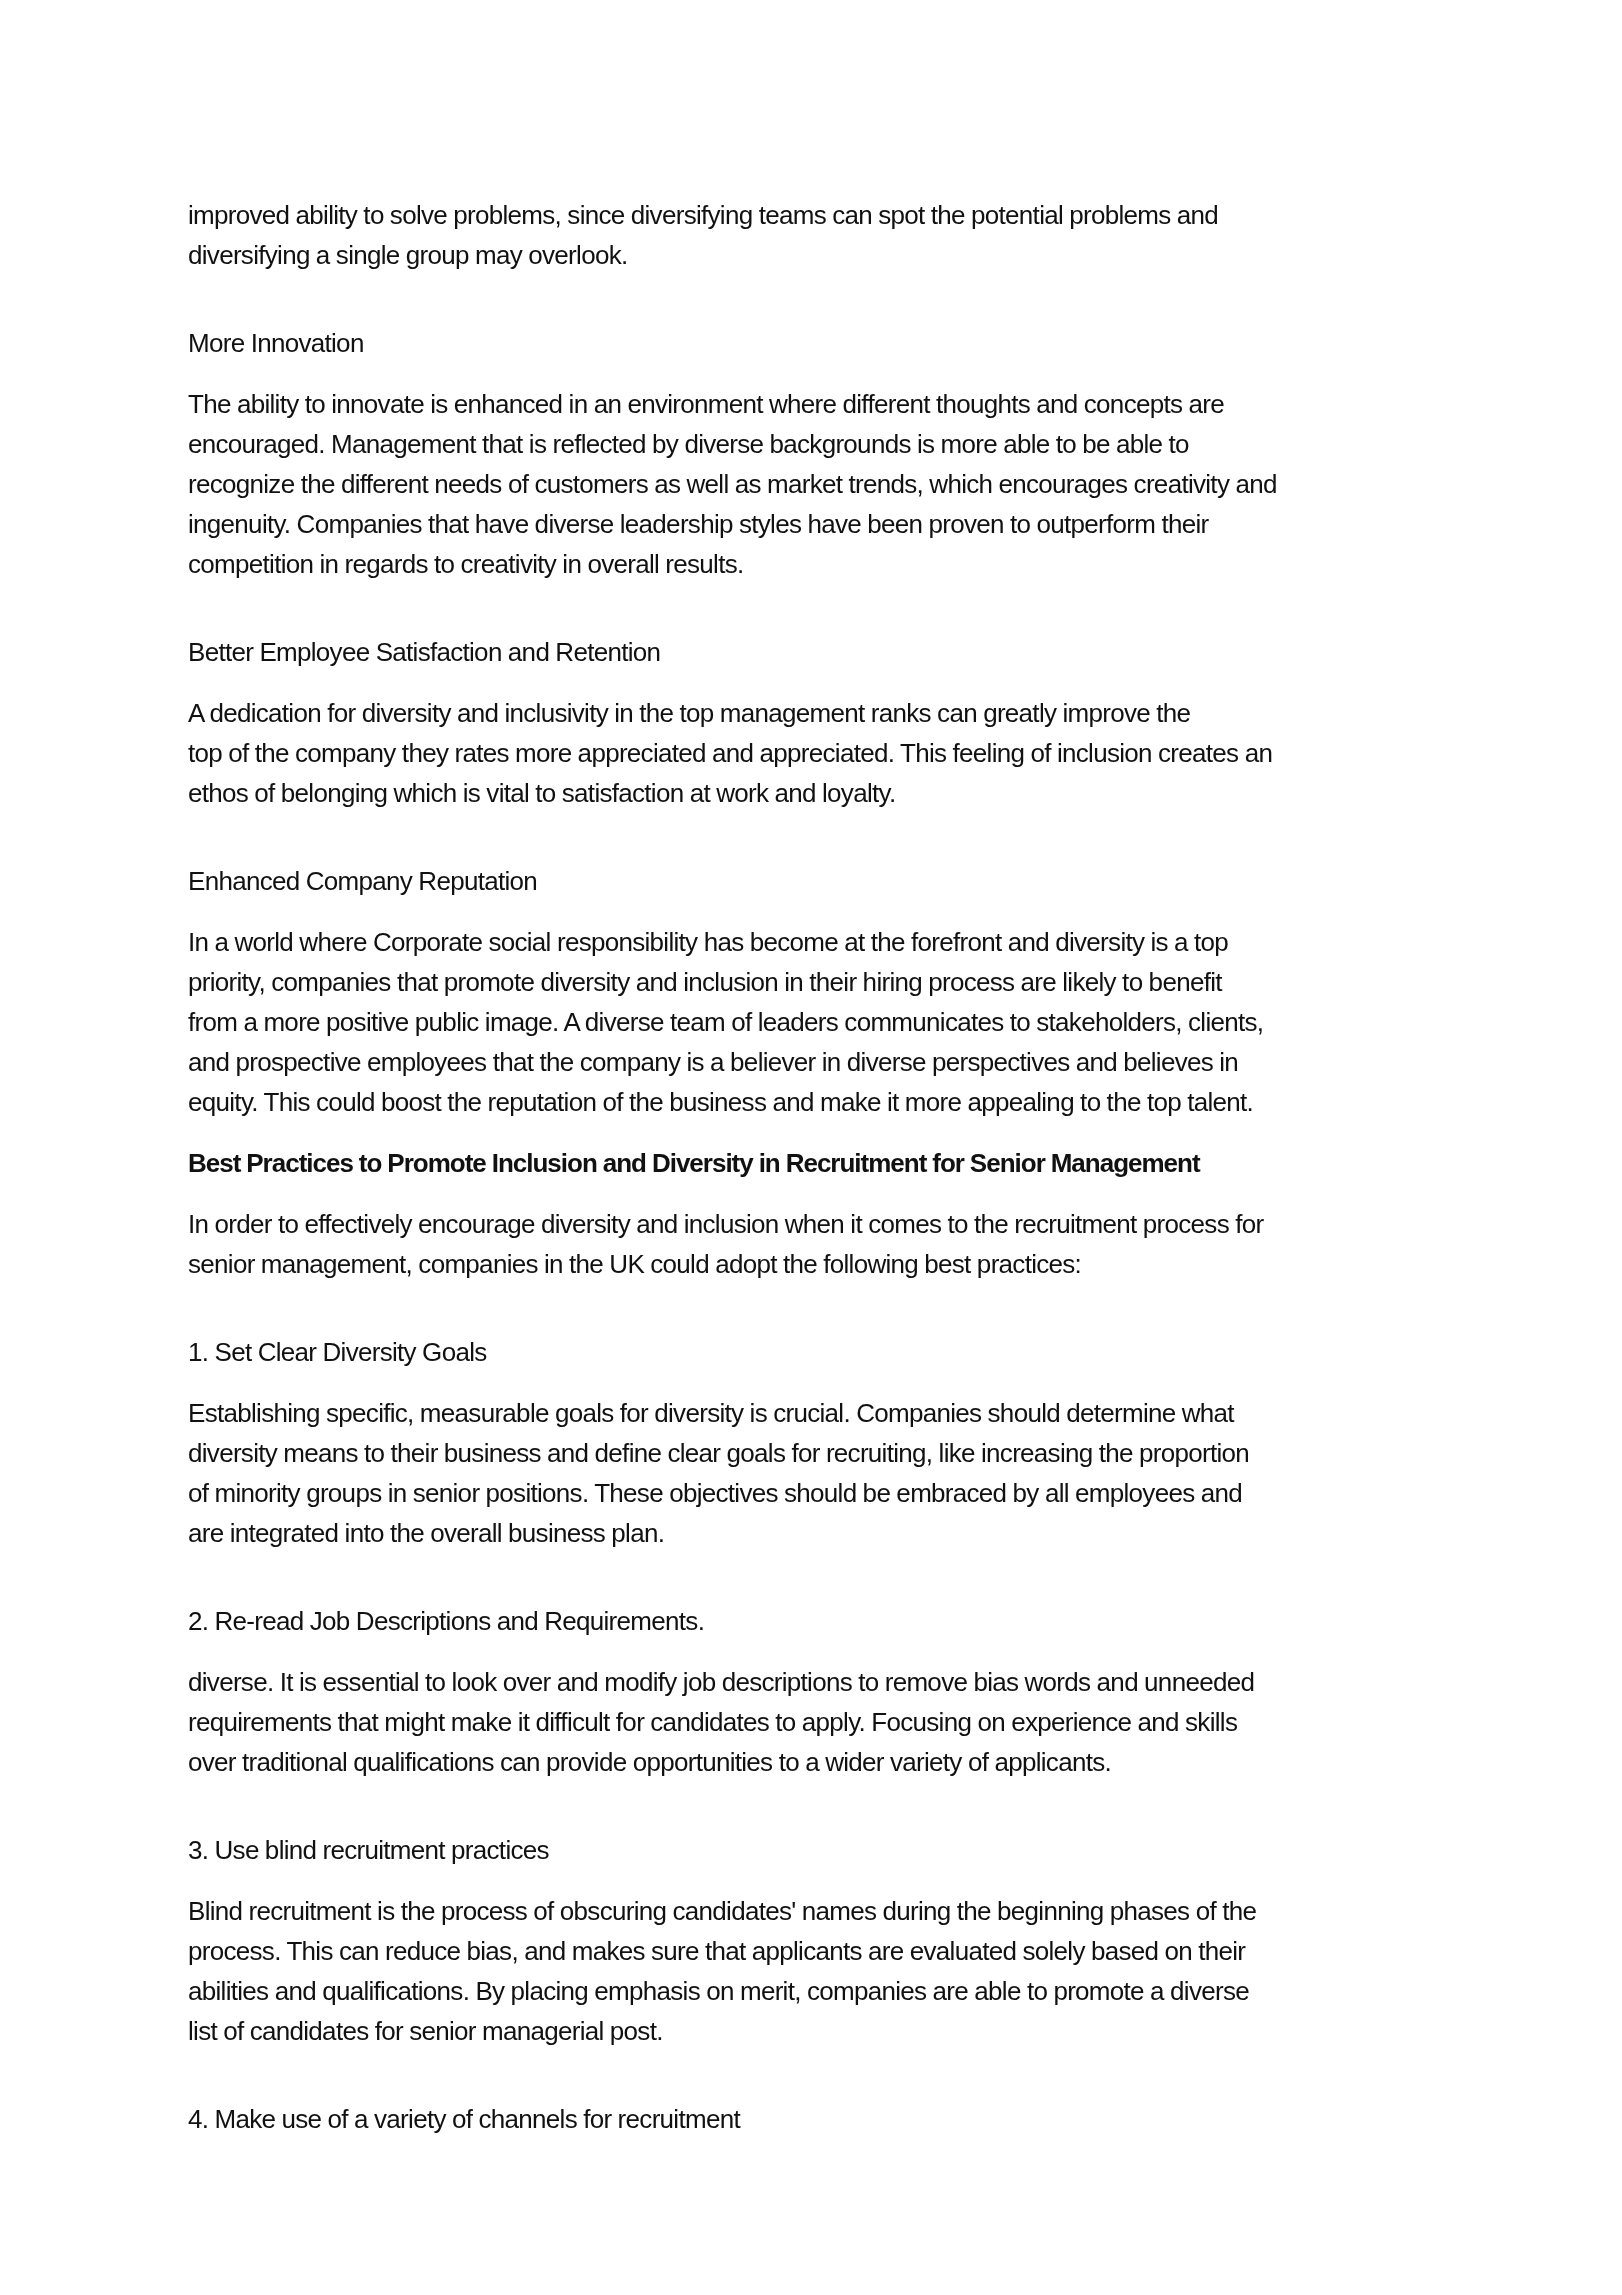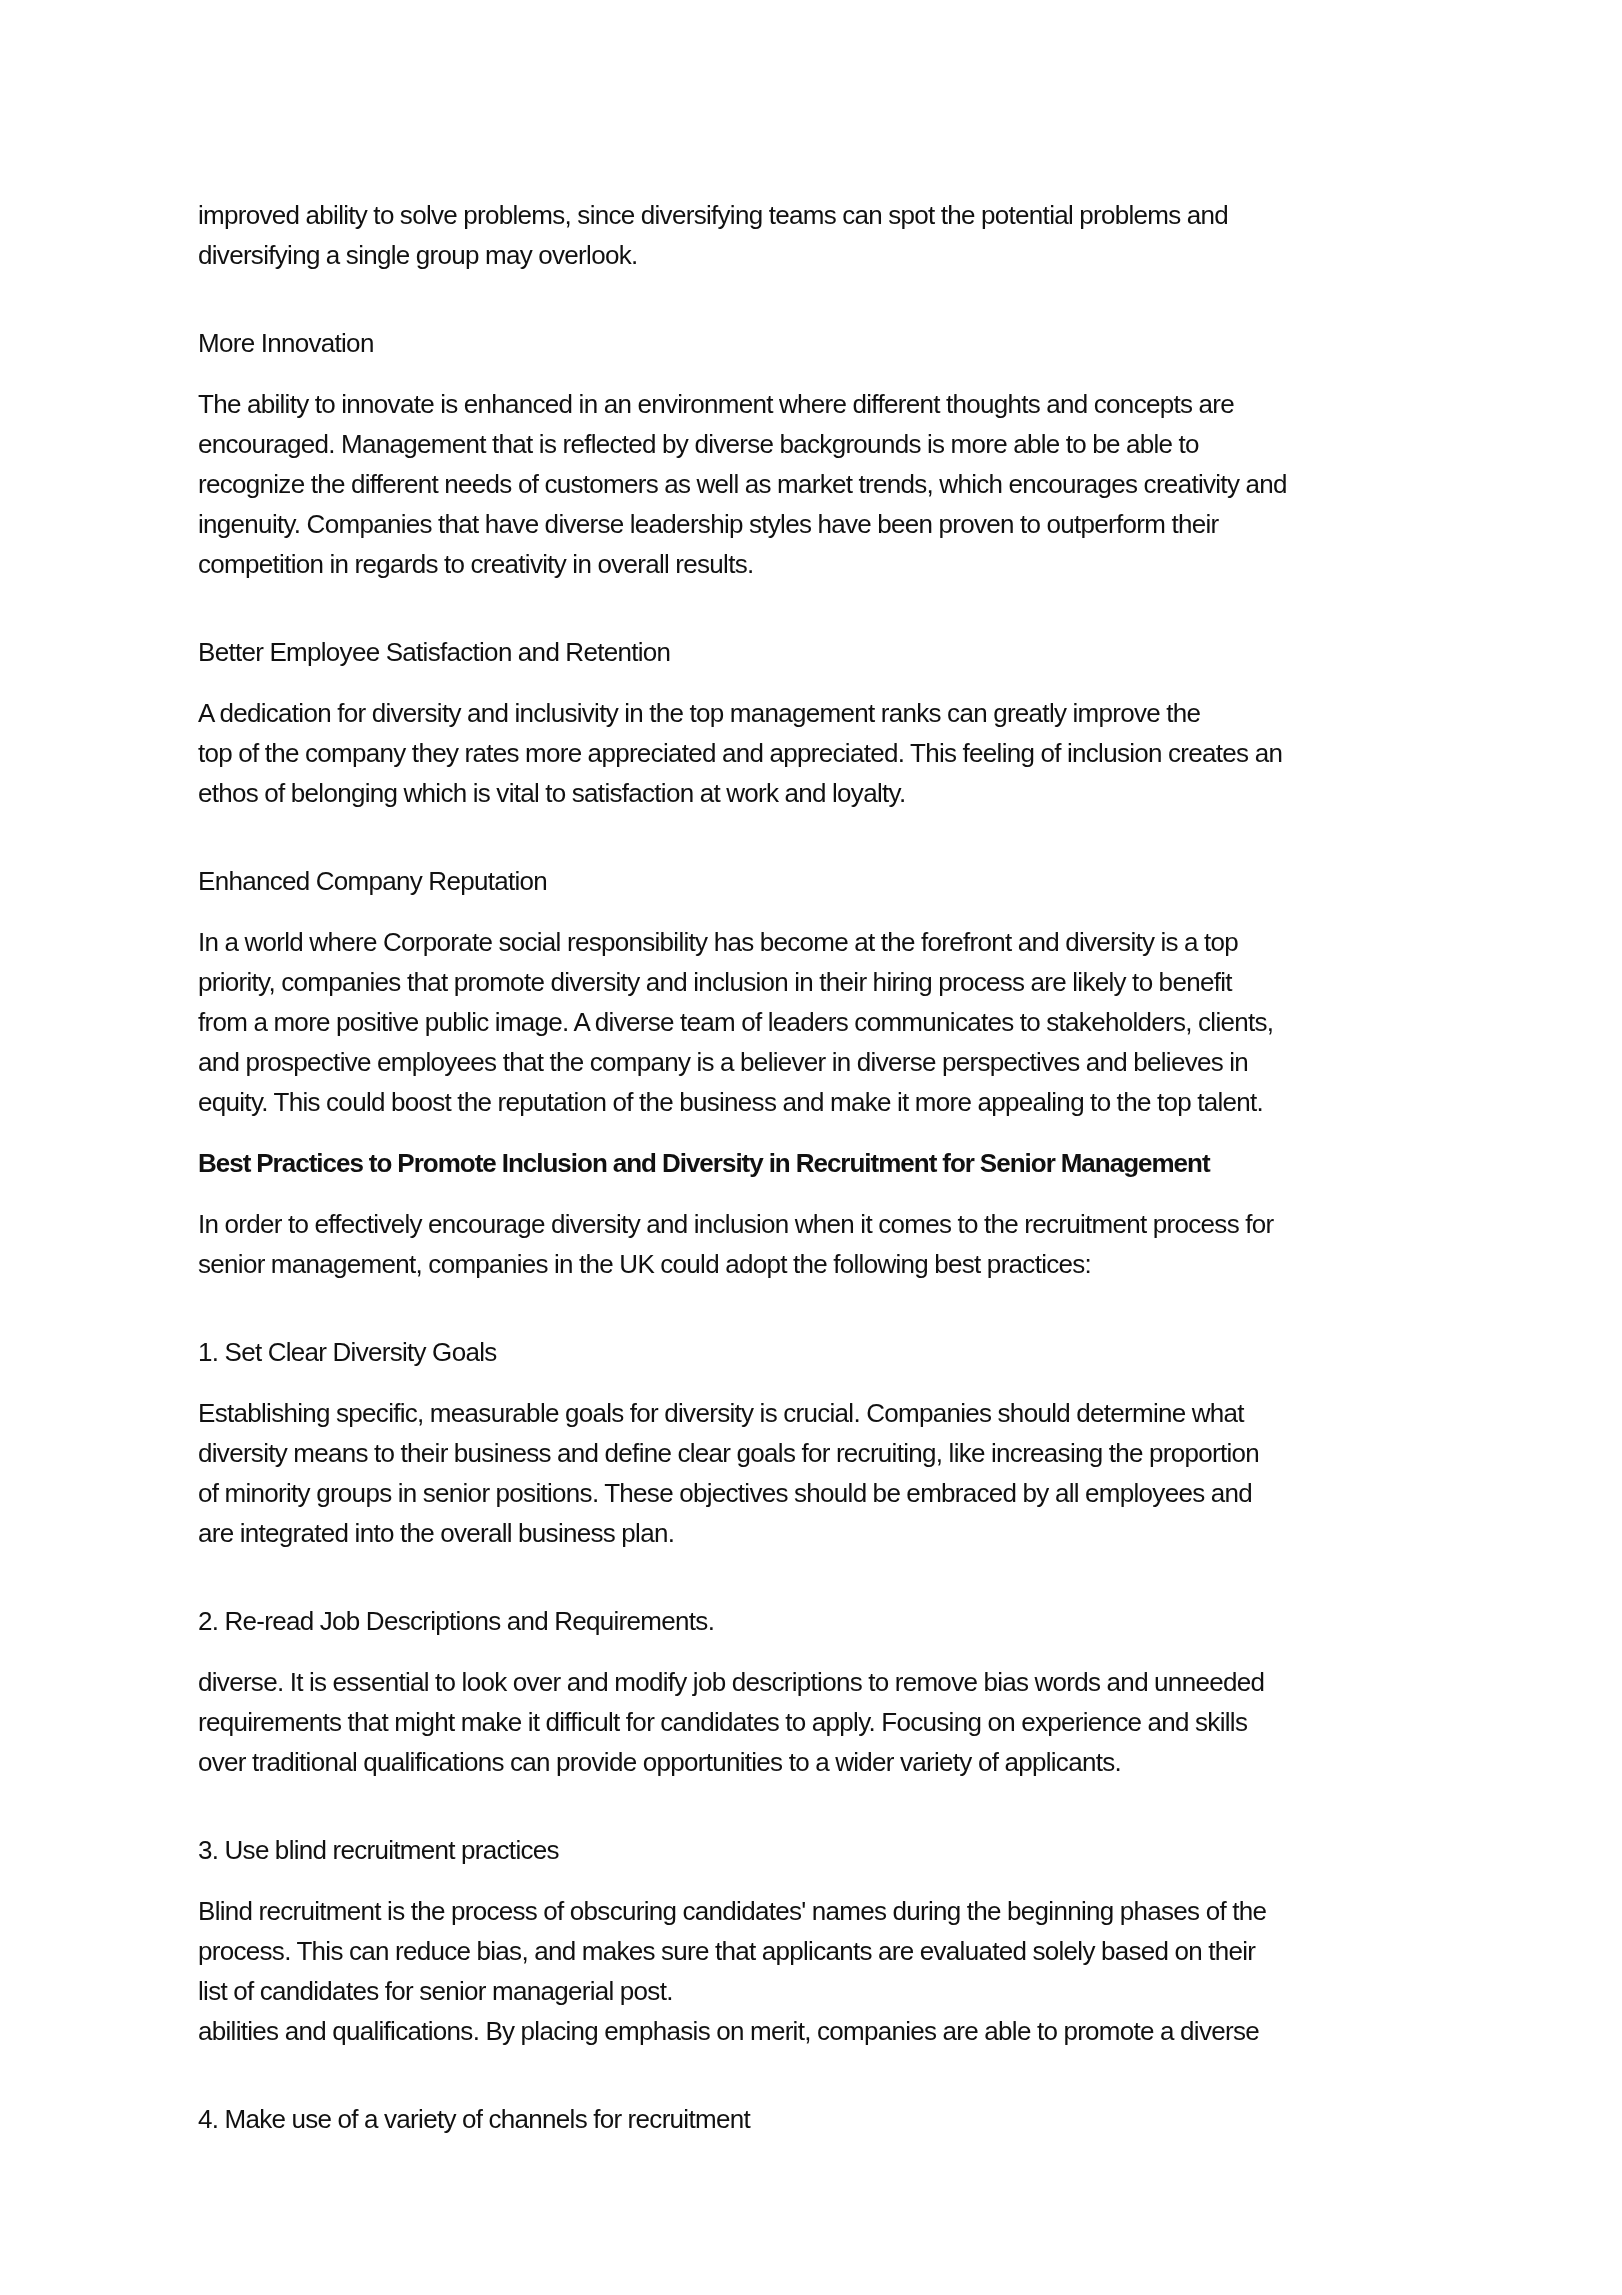--- a/index.html
+++ b/index.html
@@ -8,21 +8,21 @@
       background: #ffffff;
     }
     body {
       width: 1623px;
       height: 2295px;
       position: relative;
       overflow: hidden;
     }
     .page {
       position: absolute;
-      left: 198px;
+      left: 188px;
       top: 195px;
       width: 1255px;
       font-family: "Liberation Sans", sans-serif;
       font-size: 26px;
       line-height: 40px;
       color: #111111;
       letter-spacing: -0.7px;
       word-spacing: -0.3px;
     }
     .page p {
@@ -100,20 +100,20 @@
       <span class="line">diverse. It is essential to look over and modify job descriptions to remove bias words and unneeded</span>
       <span class="line">requirements that might make it difficult for candidates to apply. Focusing on experience and skills</span>
       <span class="line">over traditional qualifications can provide opportunities to a wider variety of applicants.</span>
     </p>
     <p class="heading">
       <span class="line">3. Use blind recruitment practices</span>
     </p>
     <p>
       <span class="line">Blind recruitment is the process of obscuring candidates' names during the beginning phases of the</span>
       <span class="line">process. This can reduce bias, and makes sure that applicants are evaluated solely based on their</span>
+      <span class="line">abilities and qualifications. By placing emphasis on merit, companies are able to promote a diverse</span>
       <span class="line">list of candidates for senior managerial post.</span>
-      <span class="line">abilities and qualifications. By placing emphasis on merit, companies are able to promote a diverse</span>
     </p>
     <p class="heading">
       <span class="line">4. Make use of a variety of channels for recruitment</span>
     </p>
   </div>
 
 
 </body></html>

